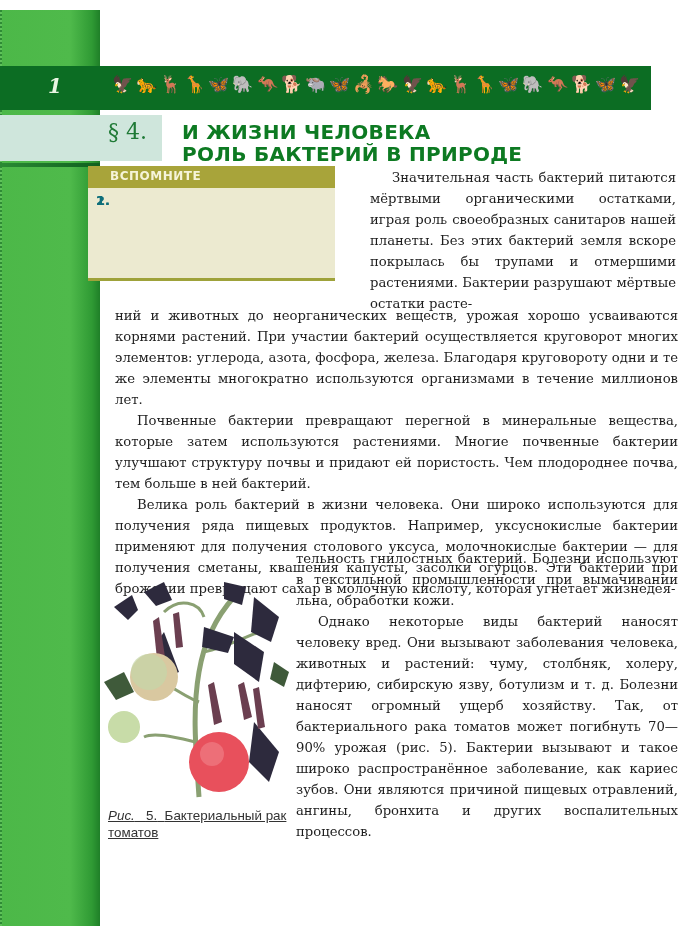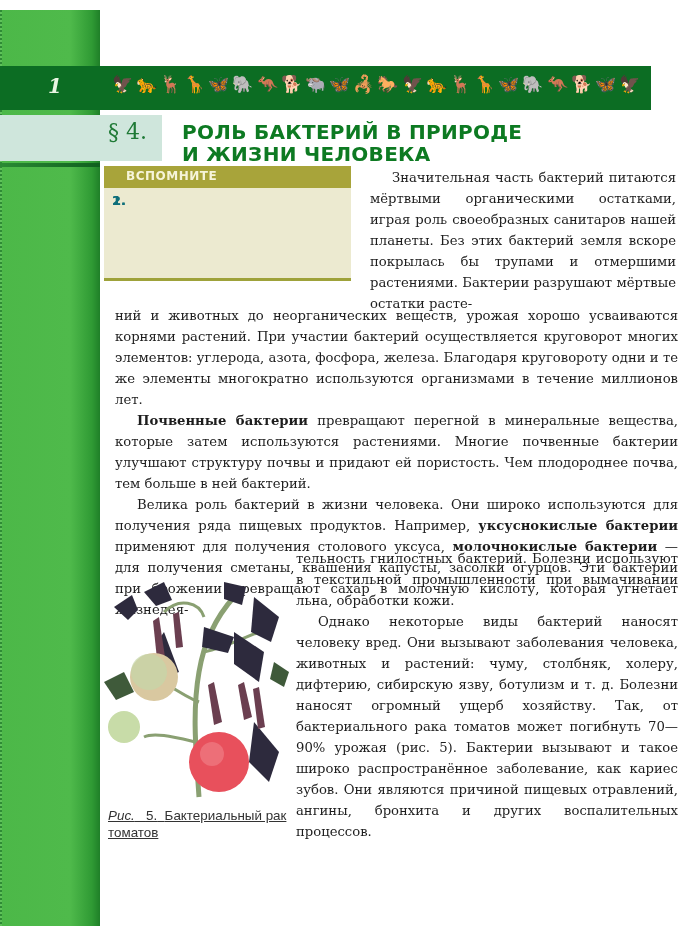--- a/index.html
+++ b/index.html
@@ -7,30 +7,30 @@
   .margin-band { position:absolute; left:0; top:10px; width:100px; height:916px; background:linear-gradient(90deg,#4cb848 0%,#4fba4b 70%,#2f9a34 92%,#1f7f28 100%); }
   .margin-band .dots { position:absolute; left:0; top:0; bottom:0; width:2px; background:repeating-linear-gradient(180deg,#2e8b35 0 2px,#5fc25a 2px 4px); }
   .header-bar { position:absolute; left:0; top:66px; width:651px; height:44px; background:#0c6d23; }
   .page-number { position:absolute; left:48px; top:74px; font-family:"DejaVu Serif", serif; font-style:italic; font-weight:bold; font-size:20px; color:#e9f5e2; }
   .animals { position:absolute; left:112px; top:74px; font-family:"DejaVu Sans", sans-serif; font-size:17px; color:#c6eab8; letter-spacing:3px; white-space:nowrap; }
   .sect-box { position:absolute; left:0; top:115px; width:162px; height:46px; background:#cfe6dc; }
   .sect-num { position:absolute; left:108px; top:119px; font-family:"DejaVu Serif", serif; font-size:22px; color:#1f7a36; }
   .title { position:absolute; left:182px; top:121px; font-family:"DejaVu Sans", sans-serif; font-weight:bold; font-size:20px; line-height:22px; color:#0d7a22; letter-spacing:0.3px; }
   .title div { white-space:nowrap; }
   .sect-underline { position:absolute; left:0; top:163px; width:100px; height:4px; background:linear-gradient(90deg,#2a8a34,#0f5f1f); }
-  .remember { position:absolute; left:104px; top:166px; width:247px; height:112px; background:#ecead0; border-bottom:3px solid #9ea23a; }
+  .remember { position:absolute; left:88px; top:166px; width:247px; height:112px; background:#ecead0; border-bottom:3px solid #9ea23a; }
   .remember-head { height:22px; background:#a8a43a; position:relative; }
   .remember-head span { position:absolute; left:22px; top:3px; font-family:"DejaVu Sans", sans-serif; font-weight:bold; font-size:12px; color:#f6f4d9; letter-spacing:0.5px; }
   .remember ol { list-style:none; margin:4px 0 0 0; padding:0; }
   .remember li { position:relative; padding-left:40px; font-family:"Liberation Sans", sans-serif; font-size:13.4px; line-height:17px; color:#222; padding-right:8px; }
   .remember li .num { position:absolute; left:8px; top:0; font-weight:bold; color:#0e6f7a; font-family:"DejaVu Sans", sans-serif; font-size:13px; }
   .body-text { position:absolute; font-family:"DejaVu Serif", serif; font-size:13.2px; line-height:21px; color:#1d1d1d; text-align:justify; }
   .body-text p { margin:0; }
   .body-text p.indent { text-indent:22px; }
-  .body-text b { font-weight:bold;margin-top:16px; }
+  .body-text b { font-weight:normal;margin-top:16px; }
   .col-right-top { left:370px; top:167px; width:306px; }
   .full-block { left:115px; top:305px; width:563px; }
   .col-right-bottom { left:296px; top:548px; width:382px; }
   .figure { position:absolute; left:104px; top:572px; width:190px; height:230px; }
   .caption { position:absolute; left:108px; top:807px; width:186px; font-family:"Liberation Sans", sans-serif; font-size:13.4px; line-height:17px; color:#333;text-decoration:underline; }
   .caption i { font-style:italic; }
 </style>
 </head>
 <body>
 
@@ -38,22 +38,22 @@
     <div class="dots"></div>
   </div>
 
 <div class="header-bar"></div>
 <div class="page-number">1</div>
 <div class="animals">🦅🐆🦌🦒🦋🐘🦘🐕🐃🦋🦂🐎🦅🐆🦌🦒🦋🐘🦘🐕🦋🦅</div>
 
 <div class="sect-box"></div>
 <div class="sect-num">§ 4.</div>
 <div class="title">
+  <div>И ЖИЗНИ ЧЕЛОВЕКА</div>
   <div>РОЛЬ БАКТЕРИЙ В ПРИРОДЕ</div>
-  <div>И ЖИЗНИ ЧЕЛОВЕКА</div>
 </div>
 <div class="sect-underline"></div>
 
 <div class="remember">
   <div class="remember-head">
     <span>ВСПОМНИТЕ</span>
   </div>
   <ol>
     <li><span class="num">1.</span></li>
     <li><span class="num">2.</span></li>

